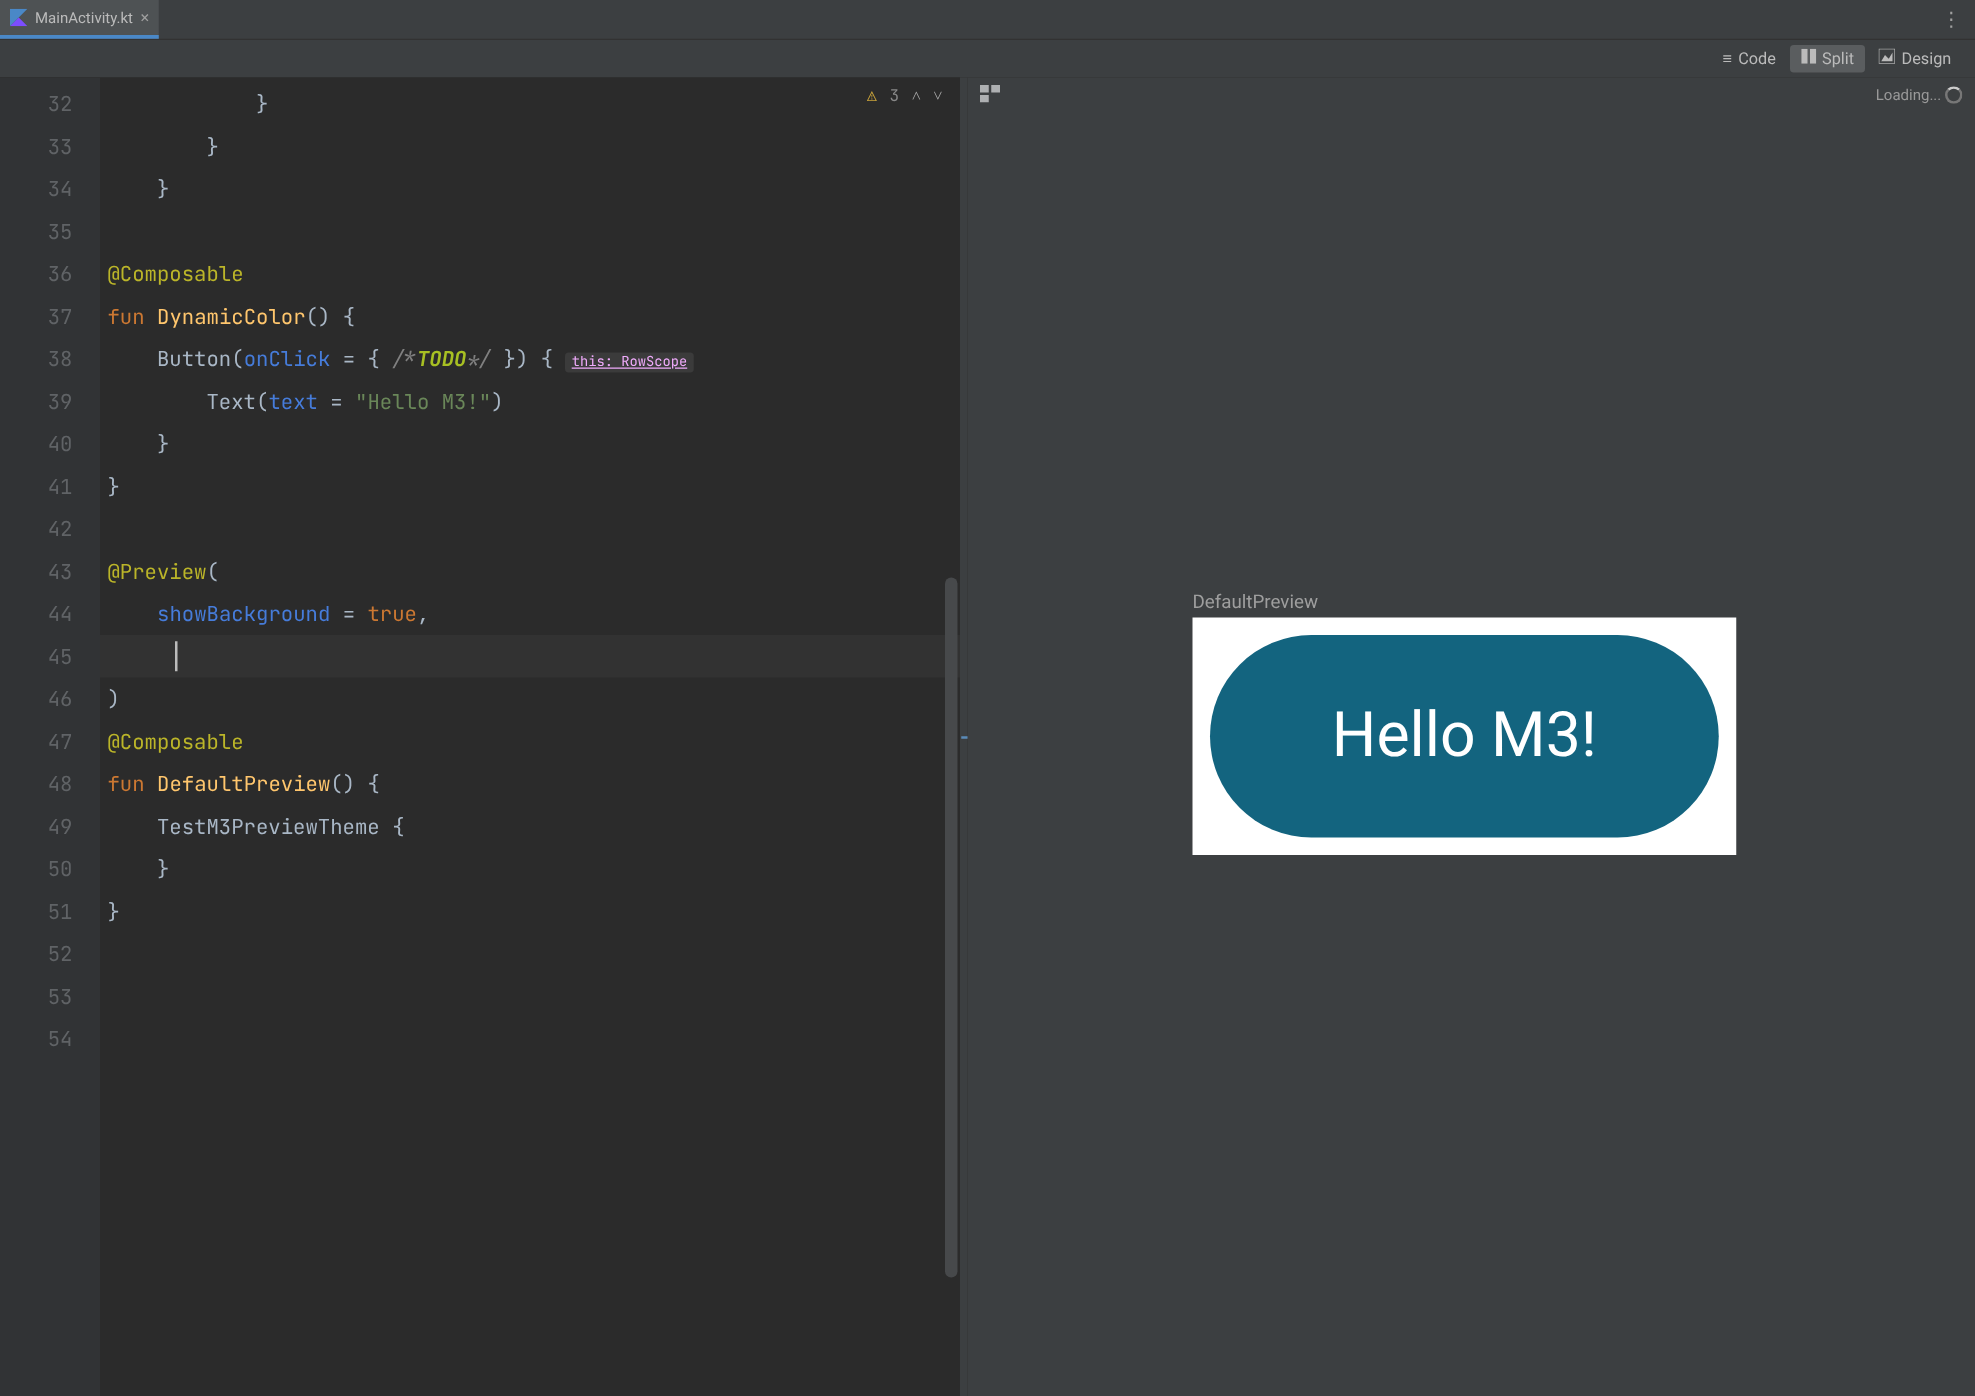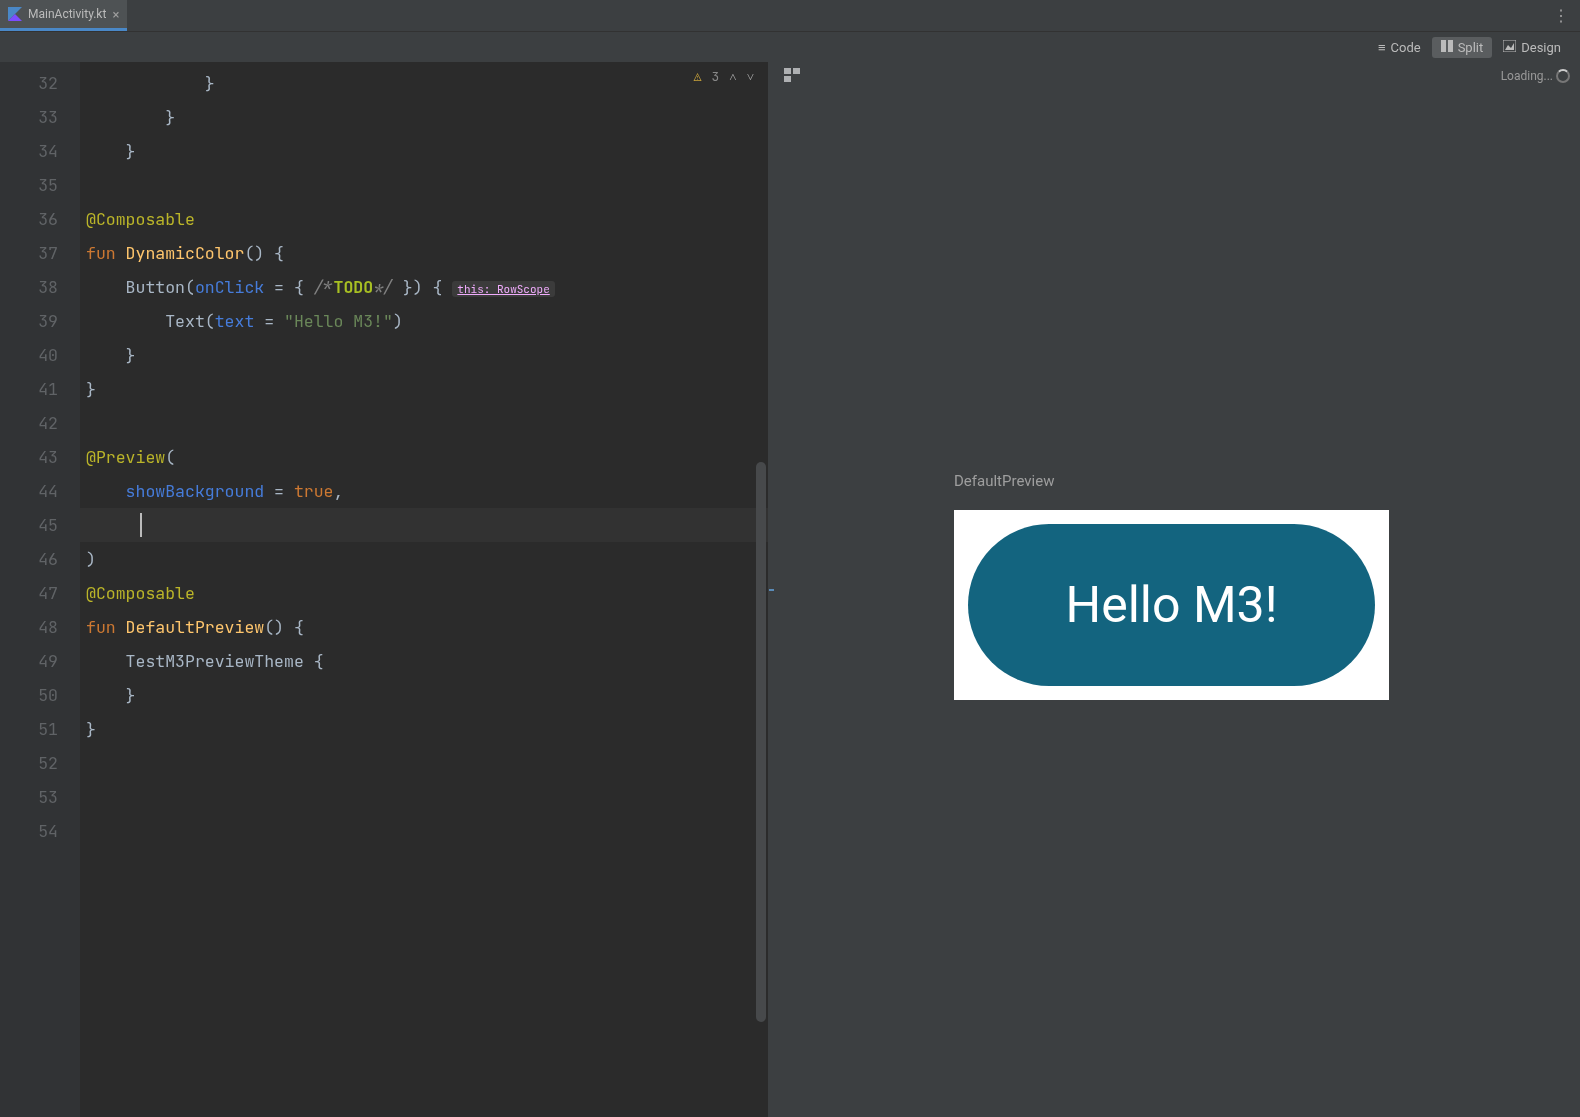--- a/index.html
+++ b/index.html
@@ -94,21 +94,21 @@
     top: calc(4px + 13*34px + 5px);
   }
   
   .kw { color:#cc7832; }
   .ann { color:#bbb529; }
   .fn { color:#ffc66d; }
   .named { color:#467cda; }
   .lit { color:#cc7832; }
   .str { color:#6a8759; }
   .cmt { color:#808080; font-style:italic;}
-  .todo { color:#a8c023; font-weight:bold;}
+  .todo { color:#a8c023; font-style:italic; font-weight:bold;}
   .hint { color:#f0abfc; background:#3b3b3b; padding:1px 5px; border-radius:3px; font-size:11px;text-decoration:underline;}
   .splitter {
     width:6px; background:#3c3f41; cursor:col-resize;
     position:relative;
   }
   .splitter::after{
     content:""; position:absolute; top:50%; left:1px; width:12px; height:2px;
     background:#5a8bb8;
     transform:translateY(-50%);
   }
@@ -130,21 +130,21 @@
     position:absolute;
     left:0;right:0;top:28px;bottom:0;
   }
   .preview-label {
     position:absolute;
     left:180px; top:382px;
     color:#9e9e9e; font-size:15px;
   }
   .preview-card {
     position:absolute;
-    left:180px; top:420px;
+    left:180px; top:404px;
     width:435px; height:190px;
     background:#ffffff;
     display:flex;align-items:center;justify-content:center;
     padding:14px;
   }
   .preview-button {
     flex:1;
     height:100%;
     background:#13647f;
     border-radius:90px;

